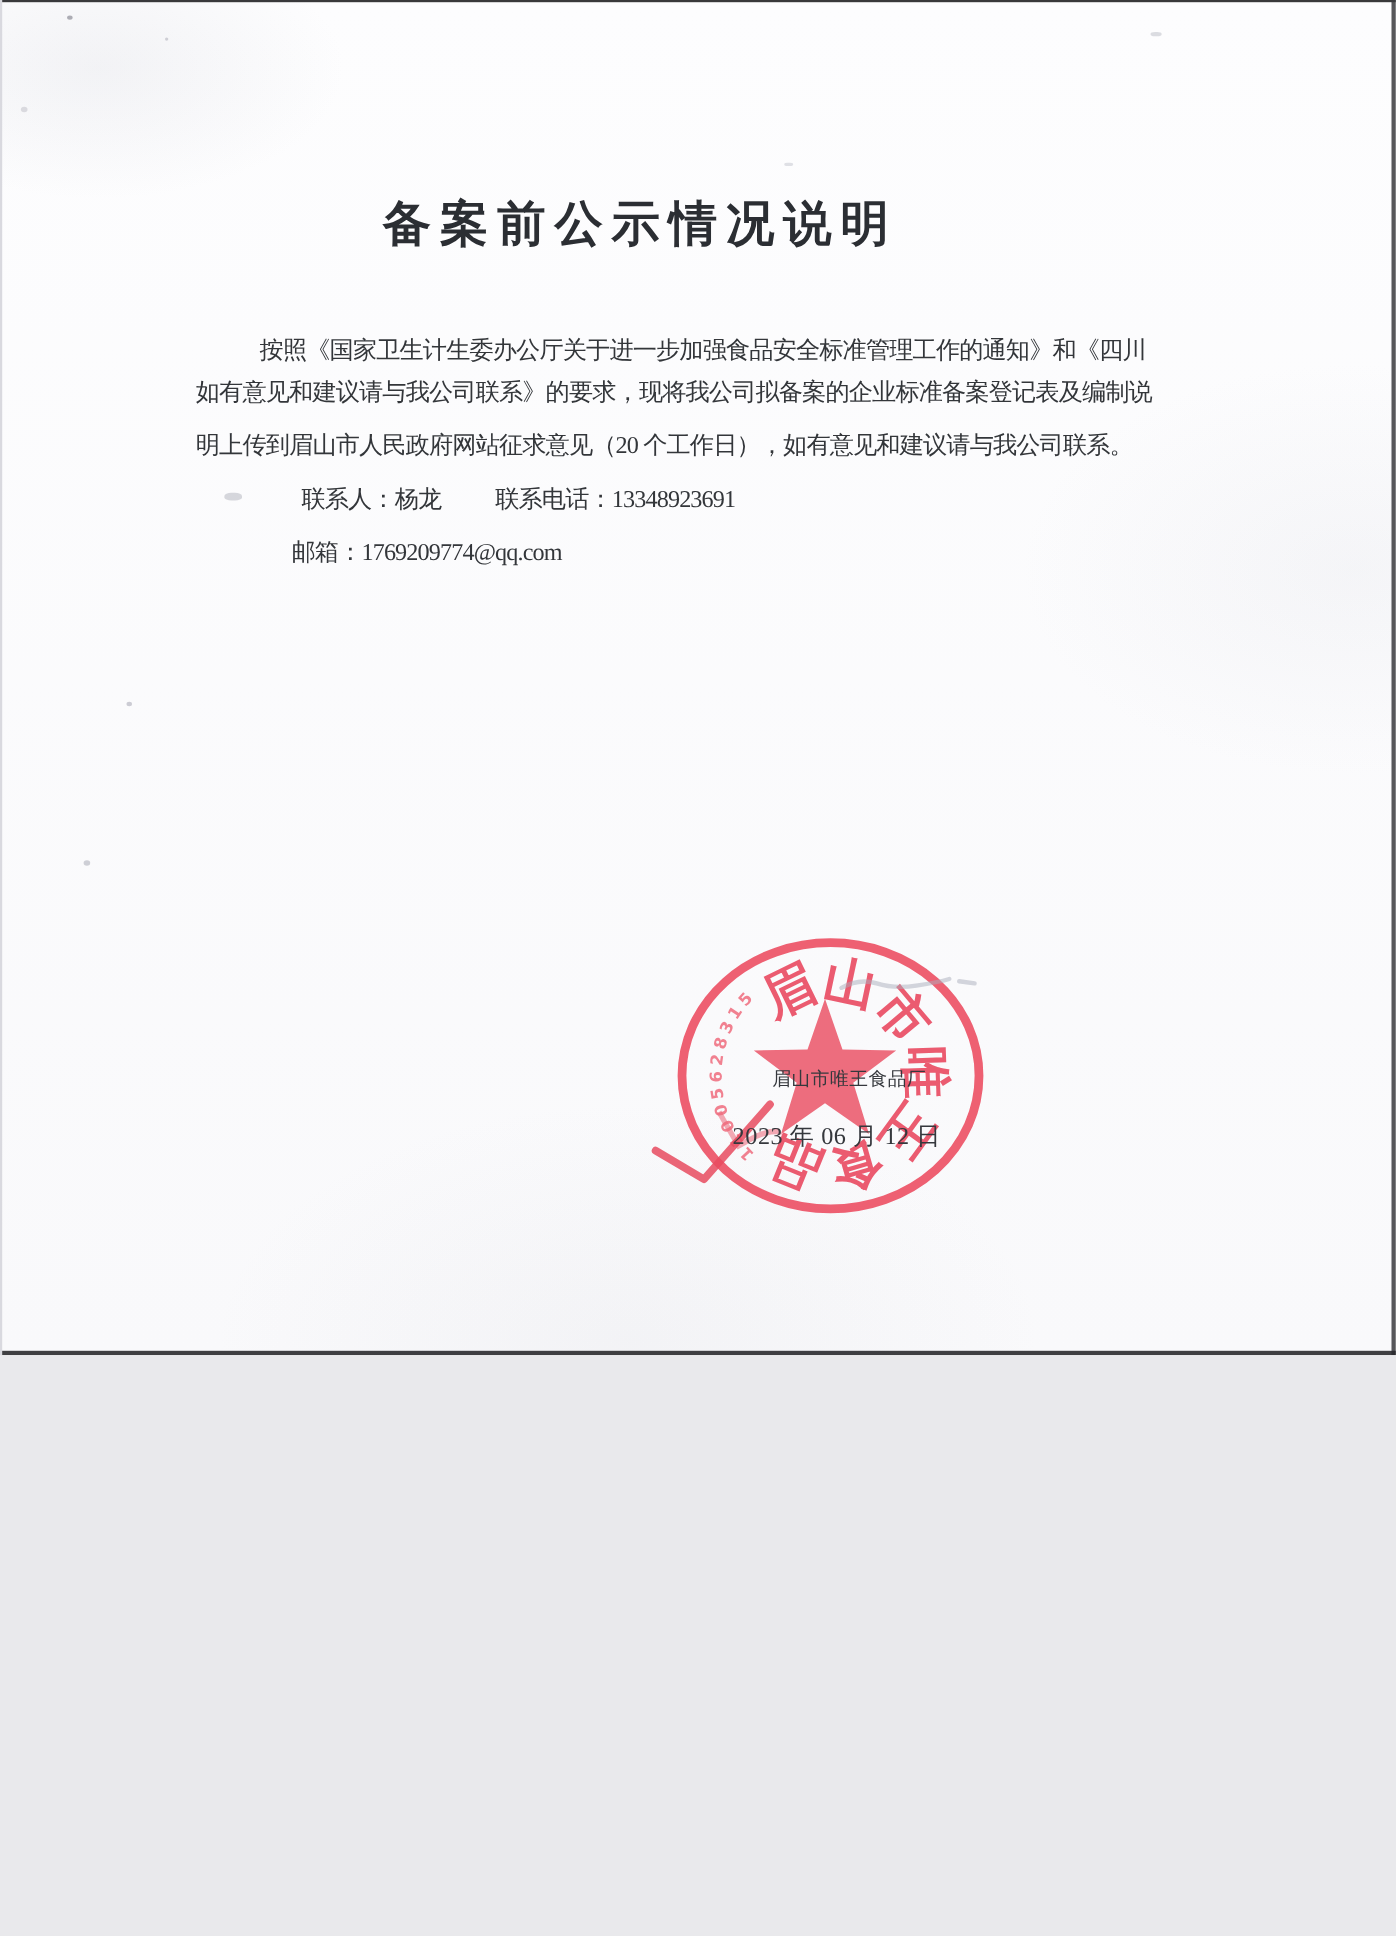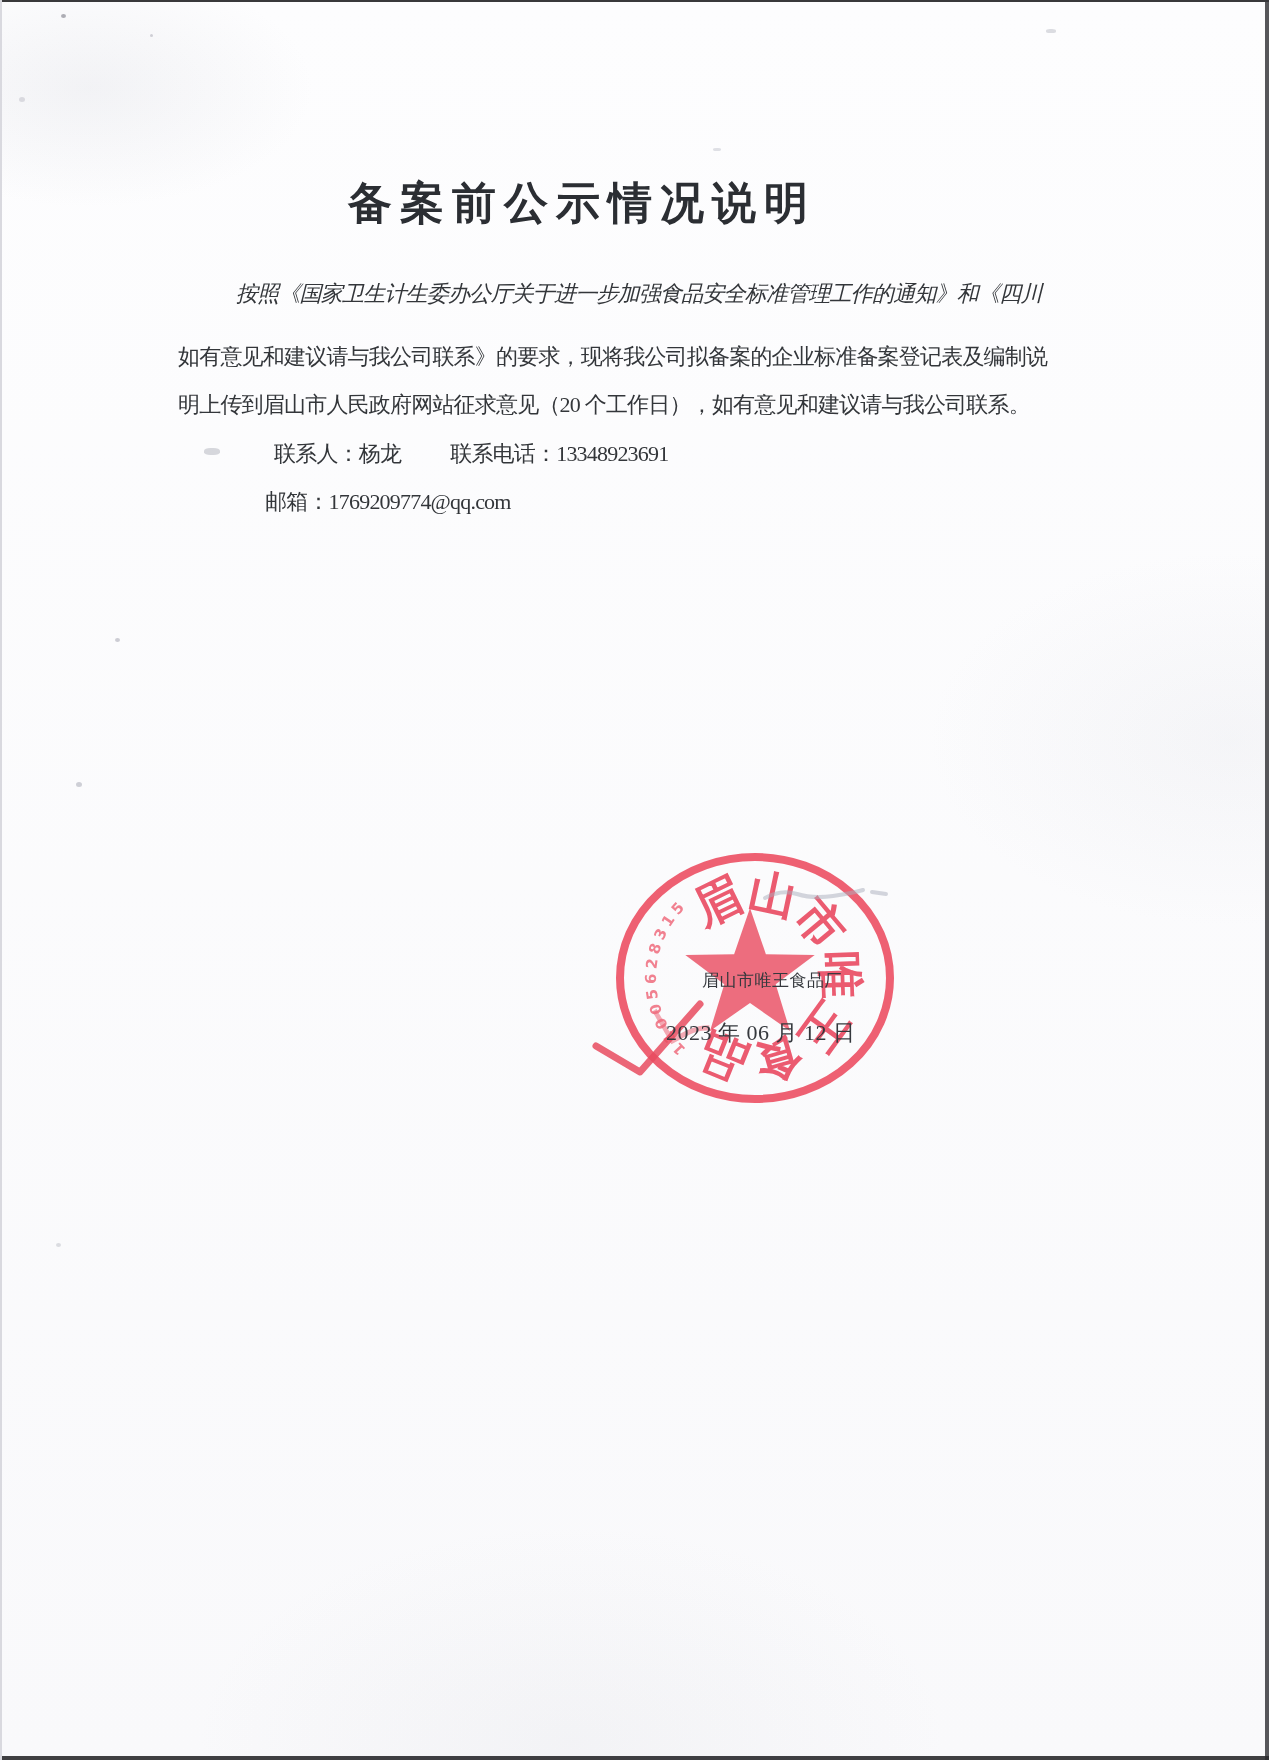--- a/index.html
+++ b/index.html
@@ -1,38 +1,38 @@
 <!DOCTYPE html>
 <html><head>
 <meta charset="utf-8">
 <style>
   html,body{margin:0;padding:0;background:#e9e9ec;}
   .page{
-    position:relative;width:1269px;height:1760px;overflow:hidden;
+    position:relative;width:1269px;height:1232px;overflow:hidden;
     font-family:"Liberation Serif","DejaVu Serif",serif;
     background:
       radial-gradient(ellipse 320px 170px at 7% 5%, rgba(203,205,214,.22), transparent 70%),
       radial-gradient(ellipse 420px 260px at 97% 42%, rgba(208,210,219,.16), transparent 72%),
       radial-gradient(ellipse 520px 300px at 45% 99%, rgba(204,206,213,.14), transparent 72%),
       linear-gradient(#fdfdfe,#f9f9fb);
   }
   .edge{position:absolute;z-index:9;}
   .edge.top{left:0;top:0;width:100%;height:2px;background:#242426;opacity:.9;}
   .edge.right{right:0;top:0;width:4px;height:100%;background:#3a3a3d;opacity:.85;}
   .edge.bottom{left:0;bottom:0;width:100%;height:4px;background:#2a2a2d;opacity:.9;}
   .edge.left{left:0;top:0;width:2px;height:100%;background:#d9d9df;}
   .title{
     position:absolute;left:348px;top:174px;font-size:44px;letter-spacing:8px;
     font-weight:600;color:#2b2e33;white-space:nowrap;
   }
   .bodyline{
     position:absolute;font-size:22px;letter-spacing:-0.8px;color:#33363a;
     white-space:nowrap;line-height:1.3;
   }
-  .l1{left:236px;top:280px;font-style:italic;}
+  .l1{left:236px;top:304px;}
   .l2{left:178px;top:343px;}
   .l3{left:178px;top:391px;}
   .l4{left:274px;top:440px;}
   .l4 .phone{margin-left:49px;}
   .l5{left:265px;top:488px;}
   .stamp-wrap{position:absolute;left:560px;top:758px;width:390px;height:380px;z-index:2;}
   .stamp-wrap svg{display:block;}
   .seal-ring-char{font-family:"Liberation Serif",serif;font-size:47px;font-weight:600;fill:#e8445c;fill-opacity:.88;}
   .seal-ring-char.faint{fill-opacity:.45;}
   .seal-serial-char{font-family:"DejaVu Sans","Liberation Sans",sans-serif;font-size:15px;font-weight:600;fill:#ef6b7c;fill-opacity:.85;}

